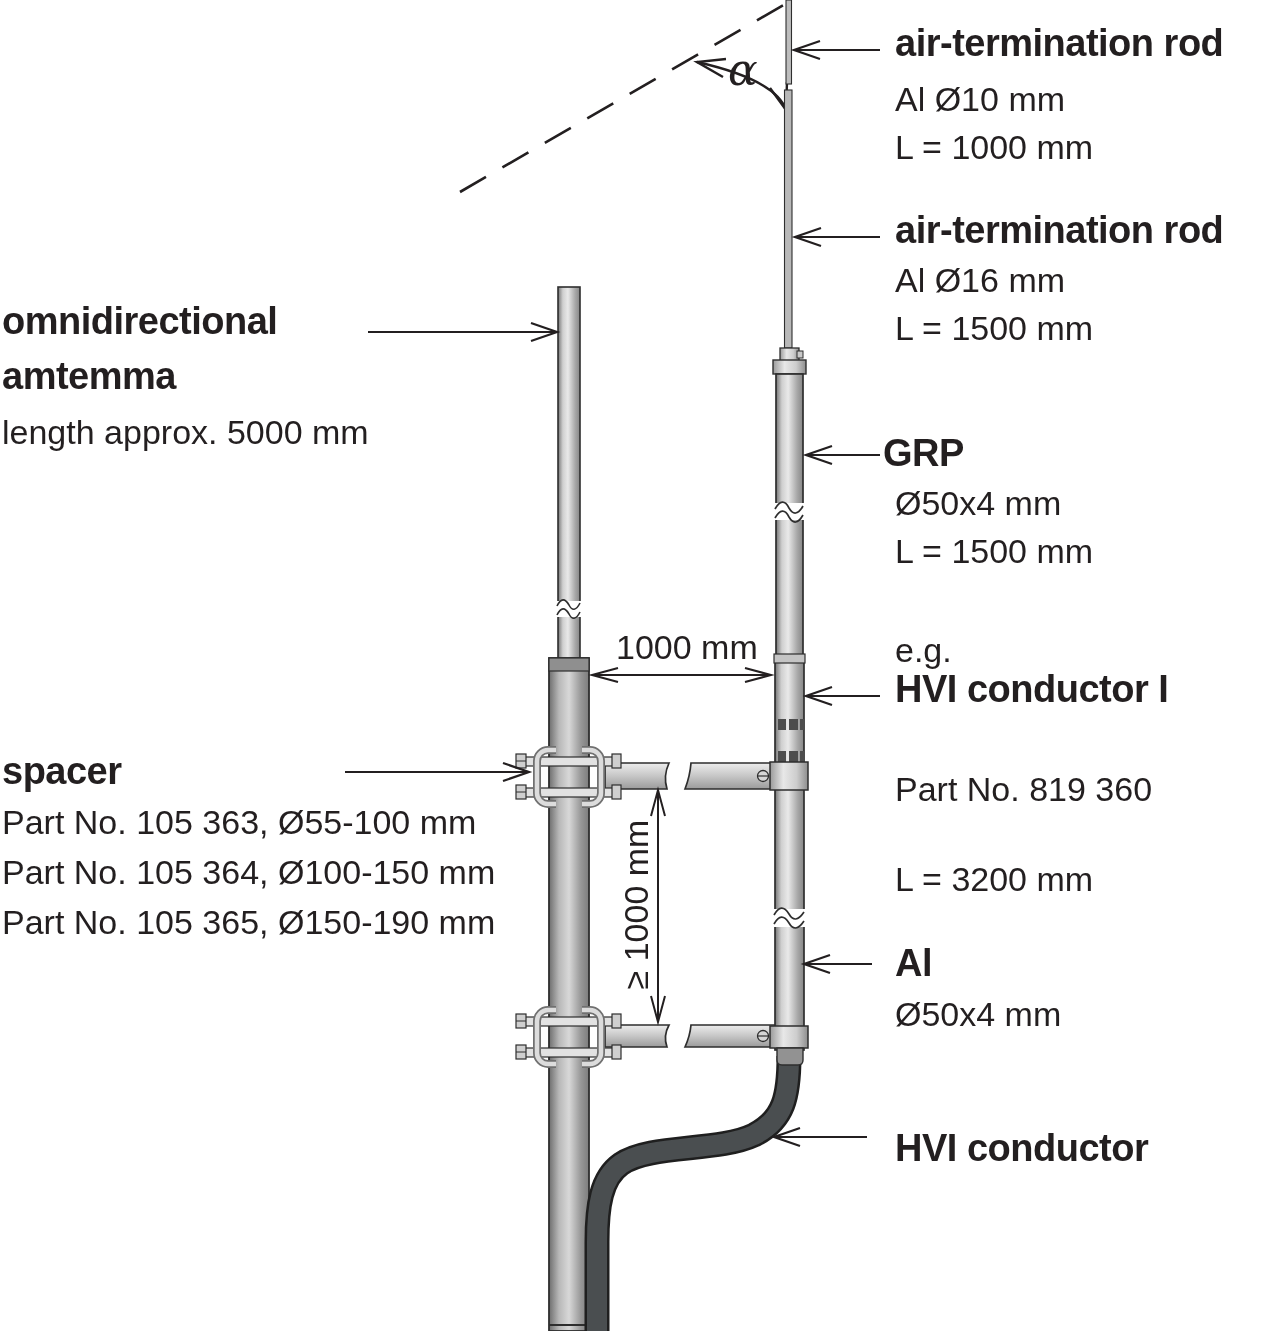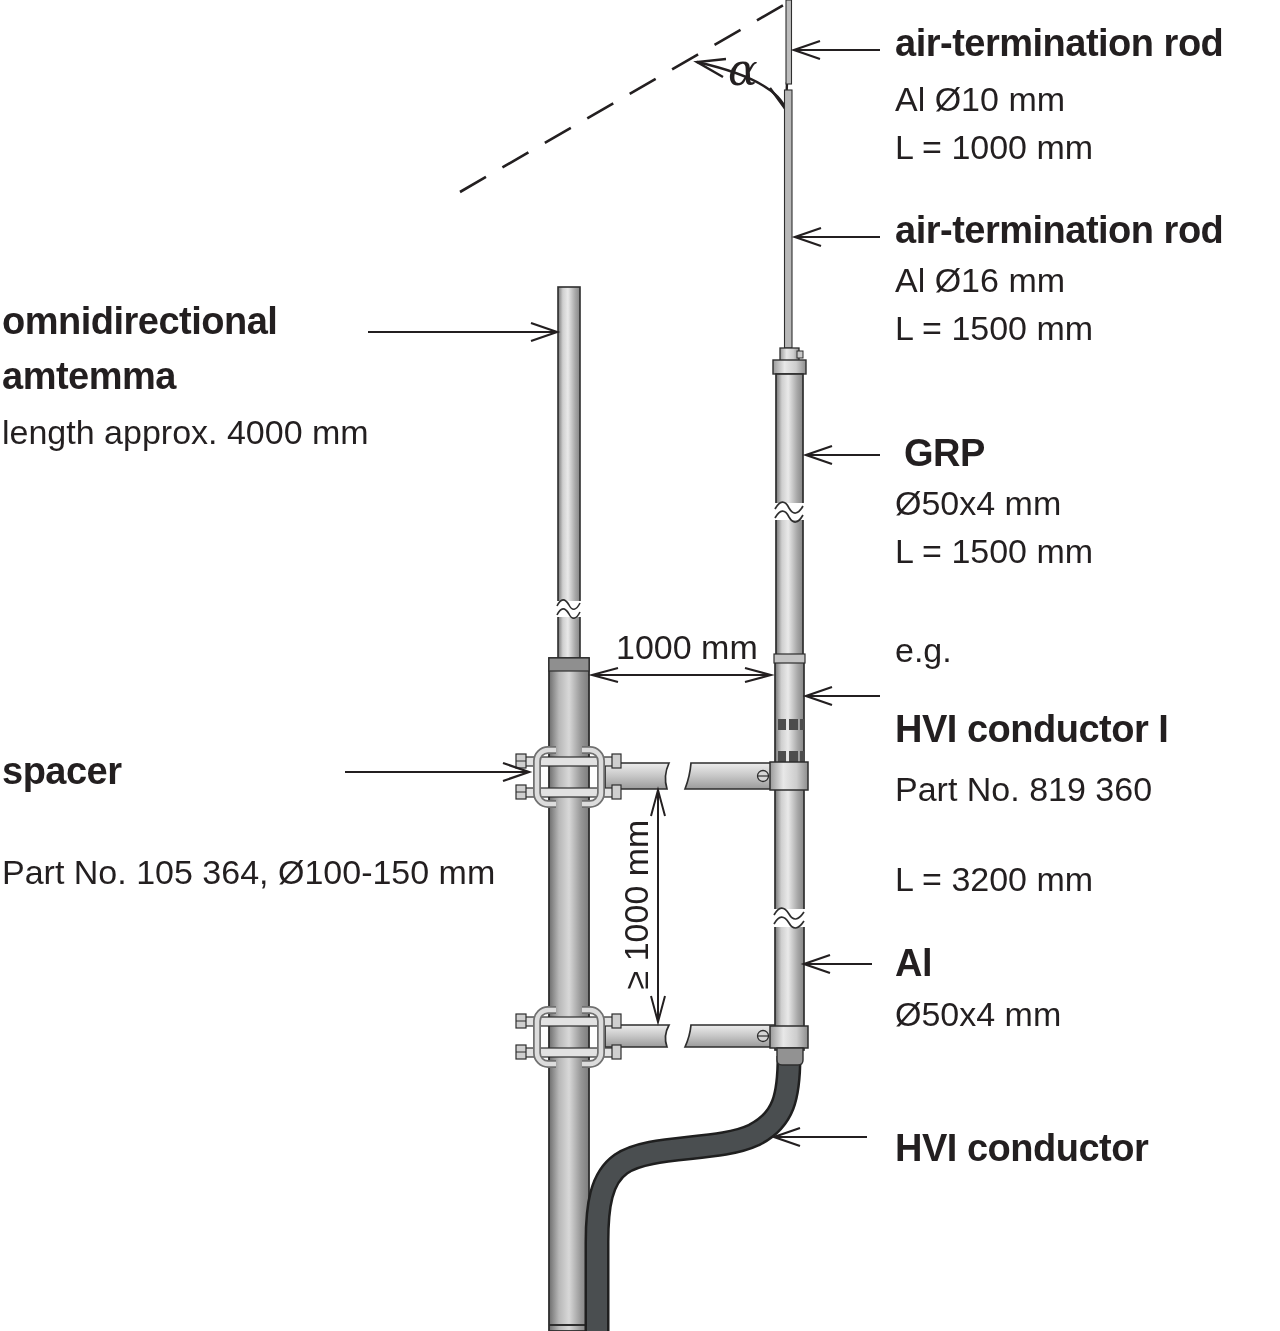--- a/index.html
+++ b/index.html
@@ -211,38 +211,40 @@
   </svg>
 
   <div class="lbl t-bold" style="left:895px;top:22px">air-termination rod</div>
   <div class="lbl t-reg" style="left:895px;top:80px">Al Ø10 mm</div>
   <div class="lbl t-reg" style="left:895px;top:128px">L = 1000 mm</div>
 
   <div class="lbl t-bold" style="left:895px;top:209px">air-termination rod</div>
   <div class="lbl t-reg" style="left:895px;top:261px">Al Ø16 mm</div>
   <div class="lbl t-reg" style="left:895px;top:309px">L = 1500 mm</div>
 
-  <div class="lbl t-bold" style="left:904px;top:432px">GRP</div>
+  <div class="lbl t-bold" style="left:883px;top:432px">GRP</div>
   <div class="lbl t-reg" style="left:895px;top:484px">Ø50x4 mm</div>
   <div class="lbl t-reg" style="left:895px;top:532px">L = 1500 mm</div>
 
   <div class="lbl t-reg" style="left:895px;top:631px">e.g.</div>
-  <div class="lbl t-bold" style="left:895px;top:708px">HVI conductor I</div>
+  <div class="lbl t-bold" style="left:895px;top:668px">HVI conductor I</div>
   <div class="lbl t-reg" style="left:895px;top:770px">Part No. 819 360</div>
   <div class="lbl t-reg" style="left:895px;top:860px">L = 3200 mm</div>
 
   <div class="lbl t-bold" style="left:895px;top:942px">Al</div>
   <div class="lbl t-reg" style="left:895px;top:995px">Ø50x4 mm</div>
 
   <div class="lbl t-bold" style="left:895px;top:1127px">HVI conductor</div>
 
   <div class="lbl t-bold" style="left:2px;top:355px">amtemma</div>
   <div class="lbl t-bold" style="left:2px;top:300px">omnidirectional</div>
-  <div class="lbl t-reg" style="left:2px;top:413px">length approx. 4000 mm</div>
+  <div class="lbl t-reg" style="left:2px;top:413px">length approx. 5000 mm</div>
 
   <div class="lbl t-bold" style="left:2px;top:750px">spacer</div>
+  <div class="lbl t-reg" style="left:2px;top:803px">Part No. 105 363, Ø55-100 mm</div>
   <div class="lbl t-reg" style="left:2px;top:853px">Part No. 105 364, Ø100-150 mm</div>
+  <div class="lbl t-reg" style="left:2px;top:903px">Part No. 105 365, Ø150-190 mm</div>
 
   <div class="lbl t-dim" style="left:616px;top:628px">1000 mm</div>
   <div class="lbl t-dim rot" style="left:541px;top:885px;width:190px">≥ 1000 mm</div>
   <div class="lbl t-alpha" style="left:728px;top:44px">α</div>
 
 </div>
 
 </body></html>

